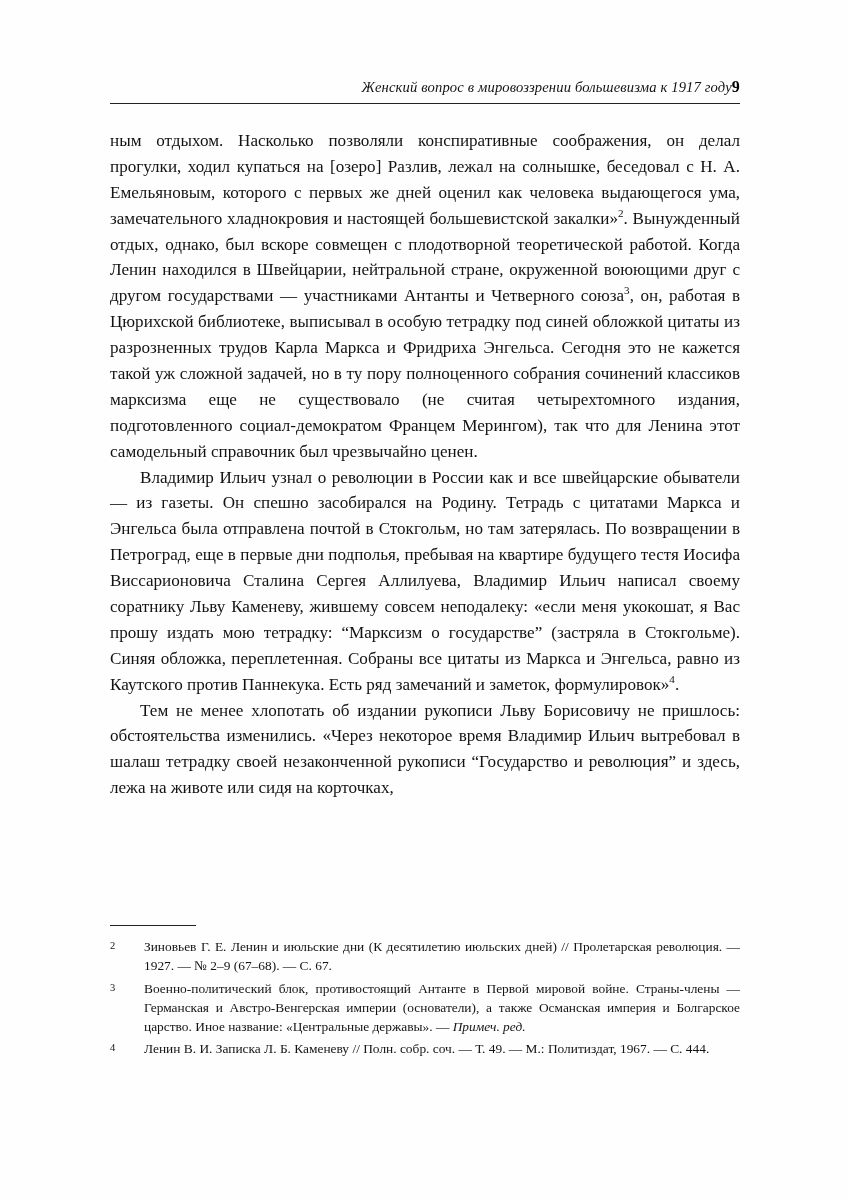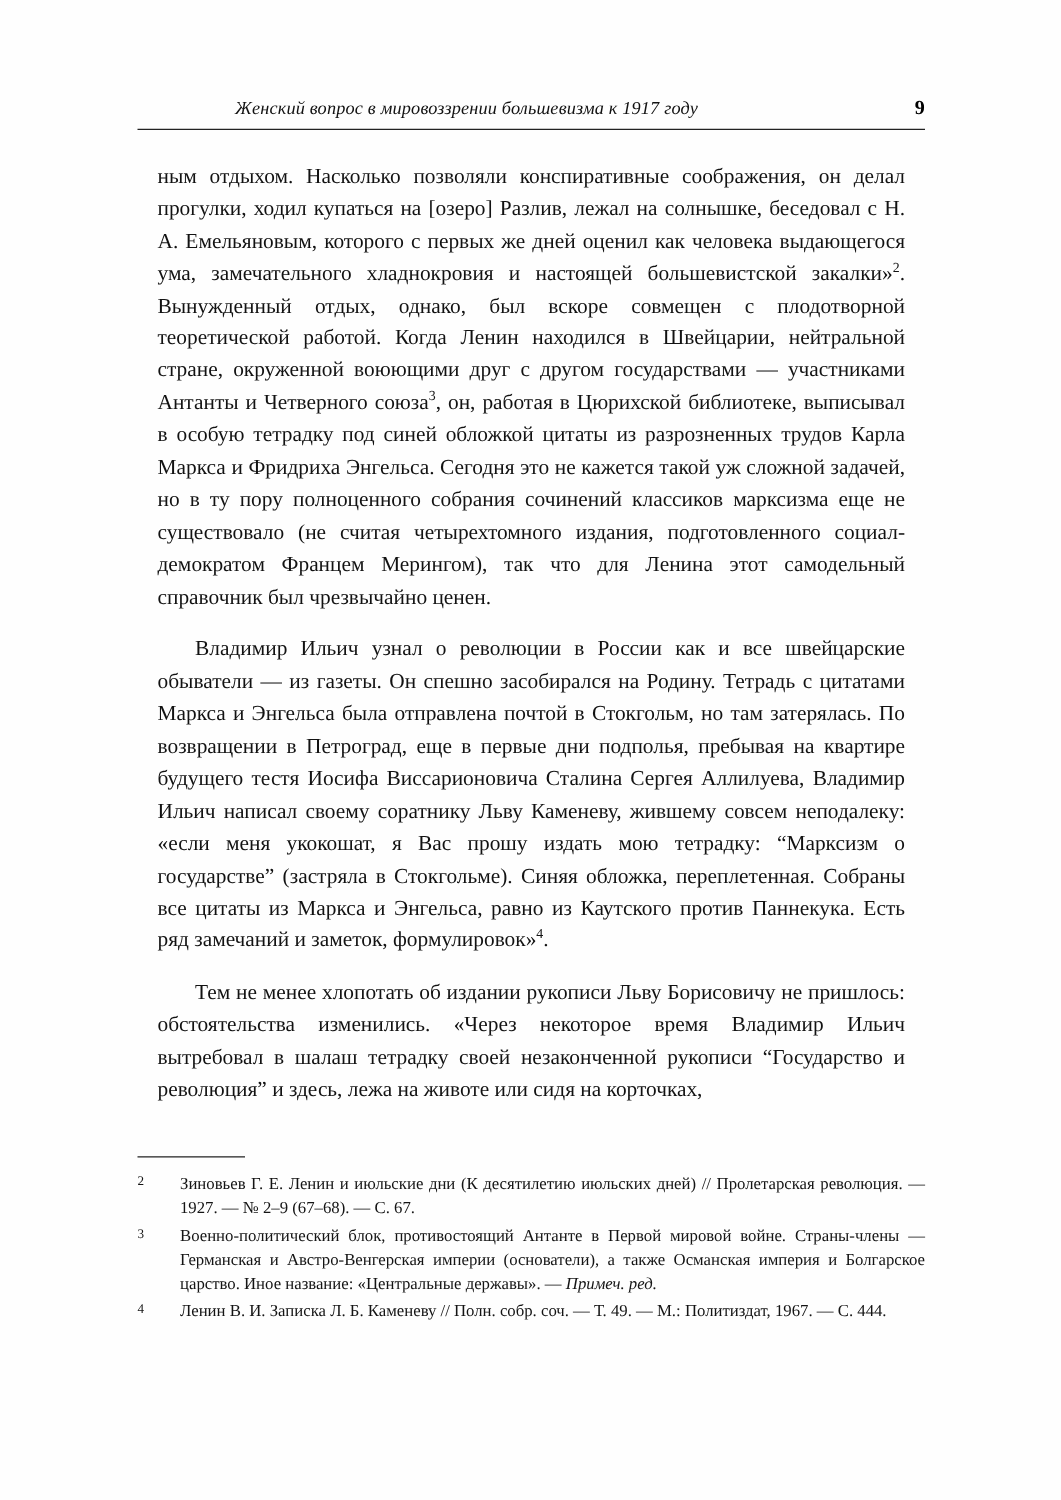--- a/index.html
+++ b/index.html
@@ -26,21 +26,21 @@
   .content {
     position: absolute;
     left: 110px;
     top: 78px;
     width: 630px;
   }
   
   .runhead {
     display: flex;
     align-items: baseline;
-    justify-content: space-between;
+    justify-content: flex-end;
     width: 100%;
     font-style: italic;
     font-size: 14.5px;
     letter-spacing: 0.01em;
   }
   .runhead-title {
     font-style: italic;
     font-size: 14.6px;
     color: #121212;
     margin-left: 78px;
@@ -60,21 +60,21 @@
   
   .body-text {
     margin-top: 24px;
     font-size: 17.1px;
     line-height: 1.515;
     text-align: justify;
     color: #121212;
     hyphens: manual;
   }
   .body-text p {
-    margin: 16px;
+    margin: 0;
     text-indent: 30px;
     font-family: Liberation Serif, serif;
   }
   .body-text p.noindent {
     text-indent: 0;
   }
   sup {
     font-size: 0.65em;
     vertical-align: super;
     line-height: 0;

